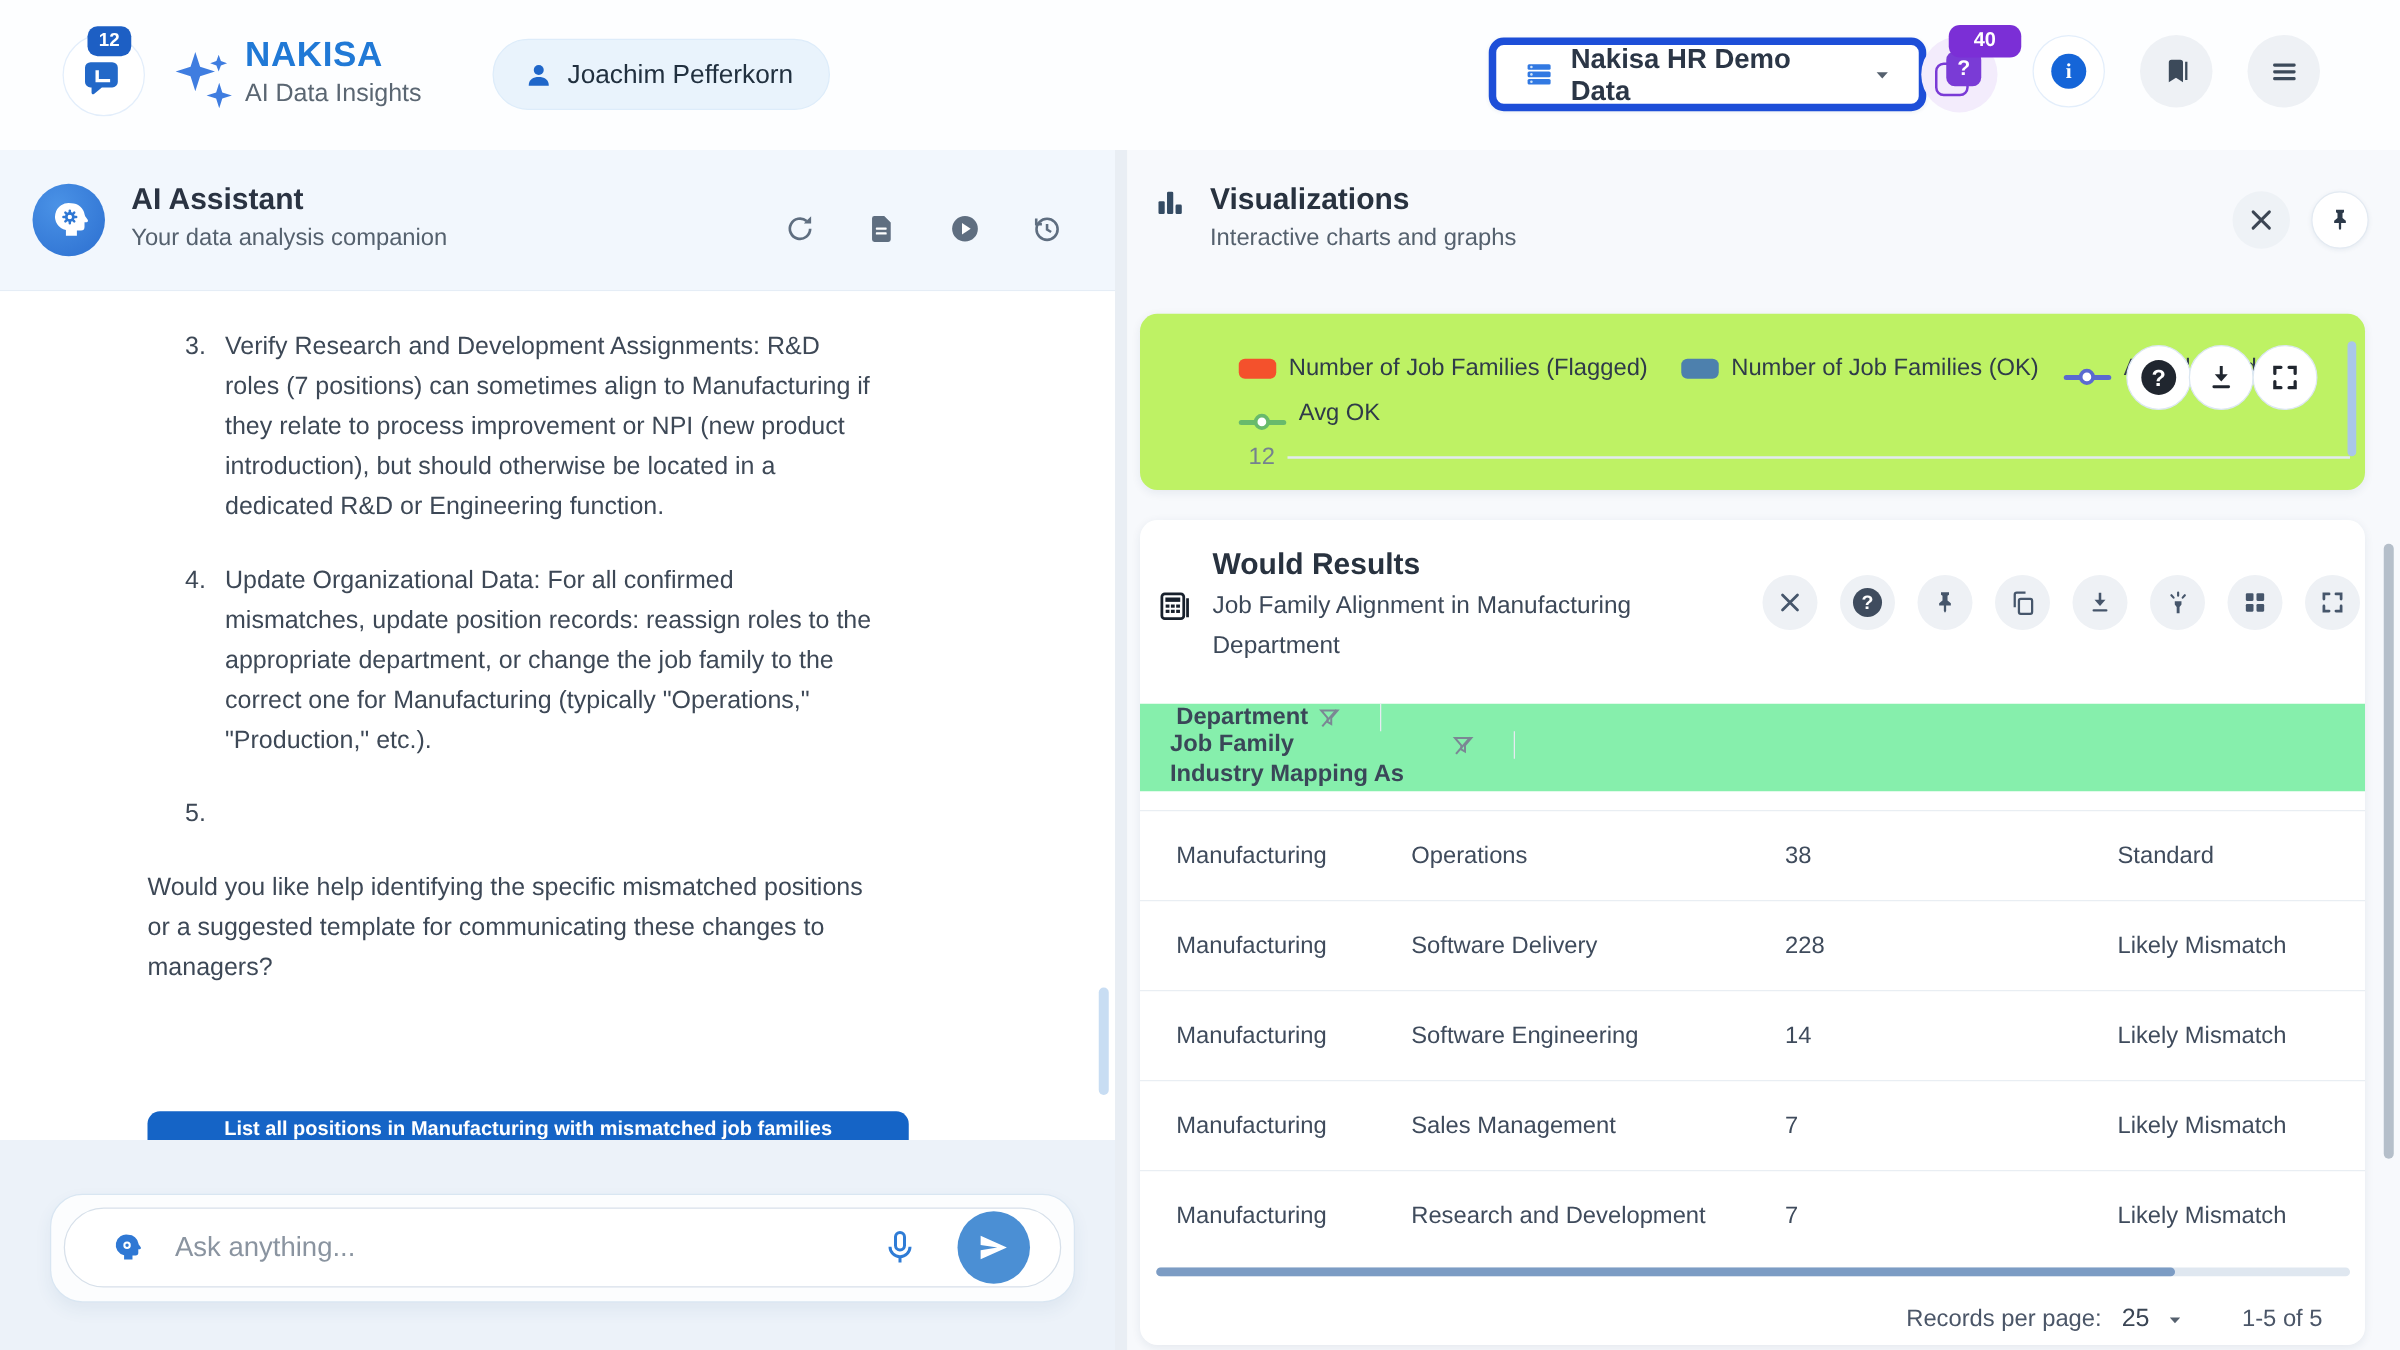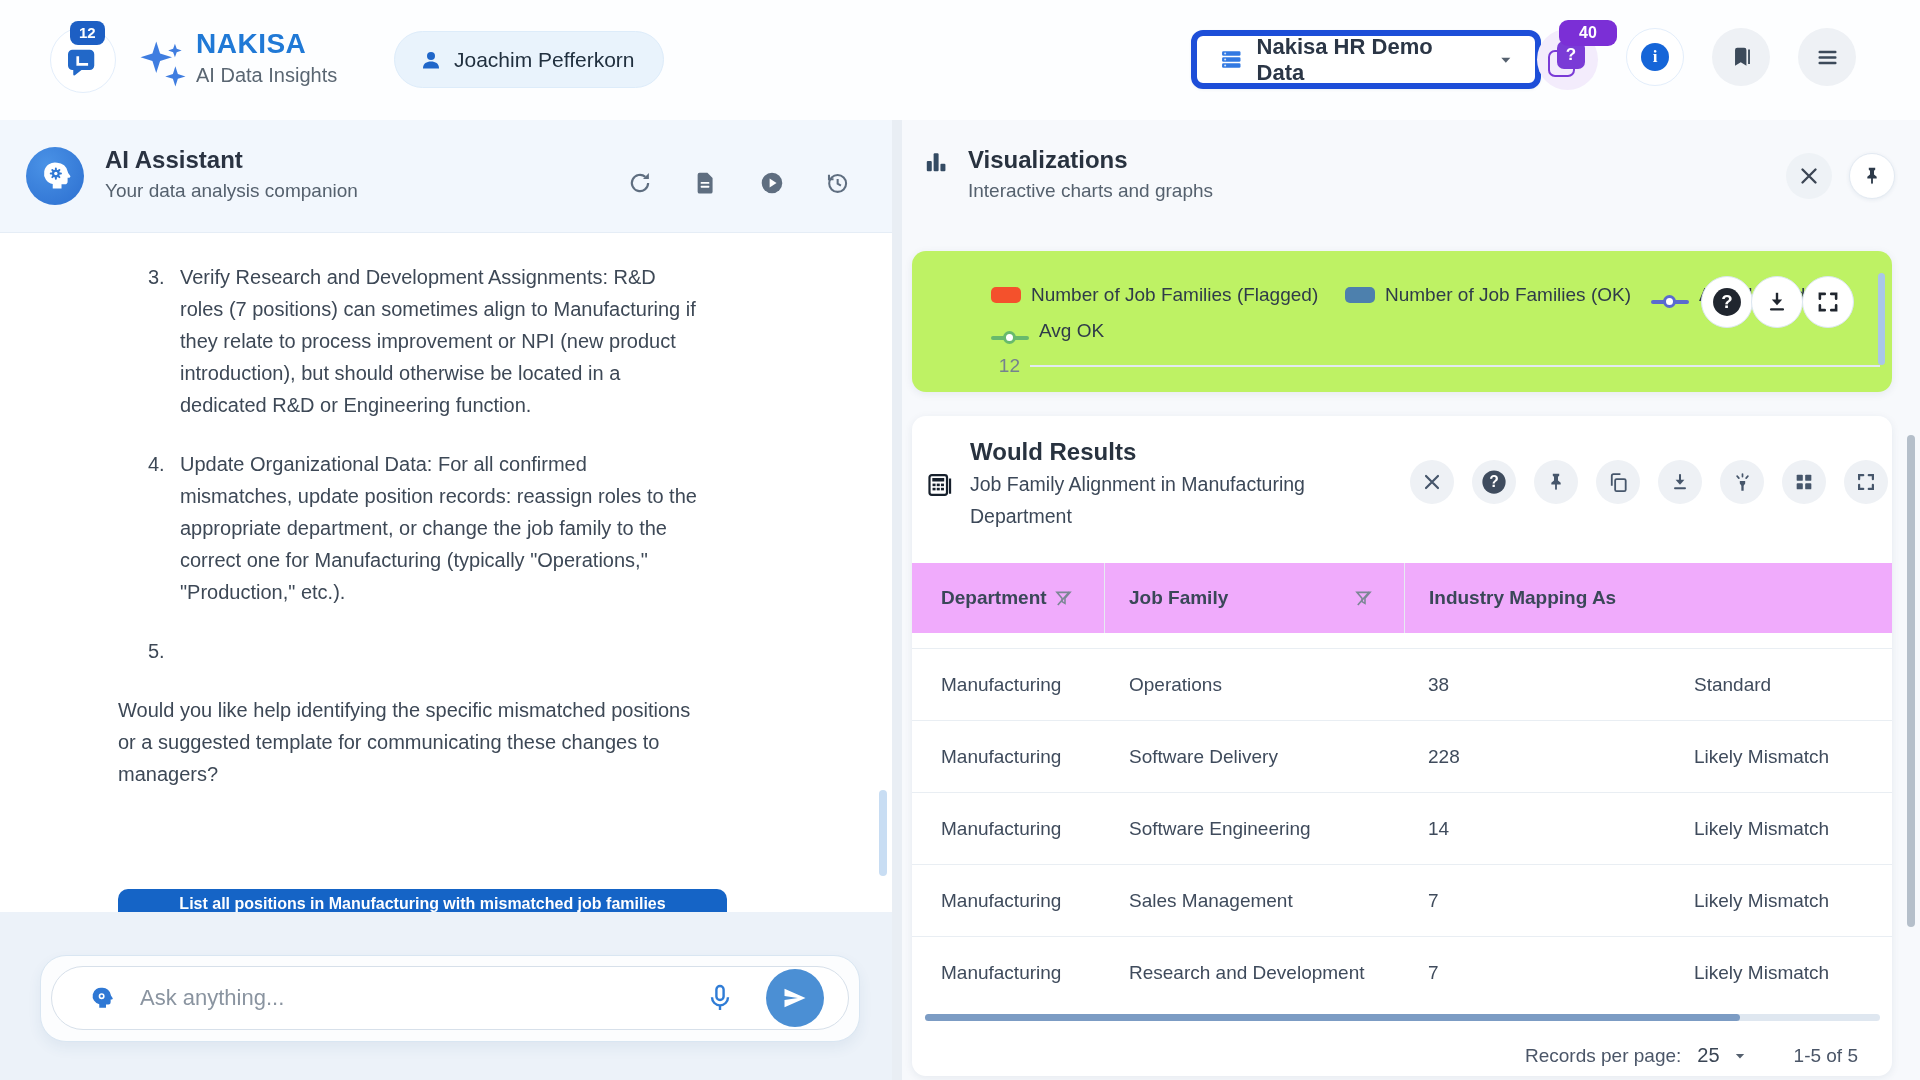--- a/index.html
+++ b/index.html
@@ -98,21 +98,21 @@
 
   
   .table-card { position:absolute; left:10px; top:296px; width:980px; height:660px; background:#fff; border-radius:14px;
                 box-shadow:0 2px 8px rgba(25,55,95,.08); overflow:hidden; }
   .tc-icon { position:absolute; left:14px; top:55px; }
   .tc-title { position:absolute; left:58px; top:22px; font-size:24px; font-weight:700; color:#28323f; }
   .tc-sub { position:absolute; left:58px; top:52px; width:392px; font-size:19.5px; line-height:32px; color:#3c4858; }
   .tc-toolbar { position:absolute; top:44px; right:4px; display:flex; gap:18px; }
   .tool-btn { width:44px; height:44px; border-radius:50%; background:#eef1f5; display:flex; align-items:center; justify-content:center; }
 
-  .thead { position:absolute; left:0; right:0; top:147px; height:70px; display:flex; background:#f0abfc; }
+  .thead { position:absolute; left:0; right:0; top:147px; height:70px; display:flex; background:#86efac;flex-direction:column; }
   .th { display:flex; align-items:center; justify-content:space-between; padding-right:30px; font-size:19px; font-weight:700;
         color:#3a4758; border-right:1px solid #e6ebf1; overflow:hidden; white-space:nowrap; }
   .th:last-child { border-right:none; }
   .tbody { position:absolute; left:0; right:0; top:232px; }
   .tr { display:flex; align-items:center; height:72px; border-top:1px solid #e9eef3; }
   .td { font-size:19px; color:#3f4b5c; overflow:hidden; white-space:nowrap; }
   .c0 { width:193px; padding-left:29px; flex:none; }
   .c1 { width:300px; padding-left:24px; flex:none; }
   .c2 { width:265px; padding-left:23px; flex:none; }
   .c3 { flex:1; padding-left:24px; }

